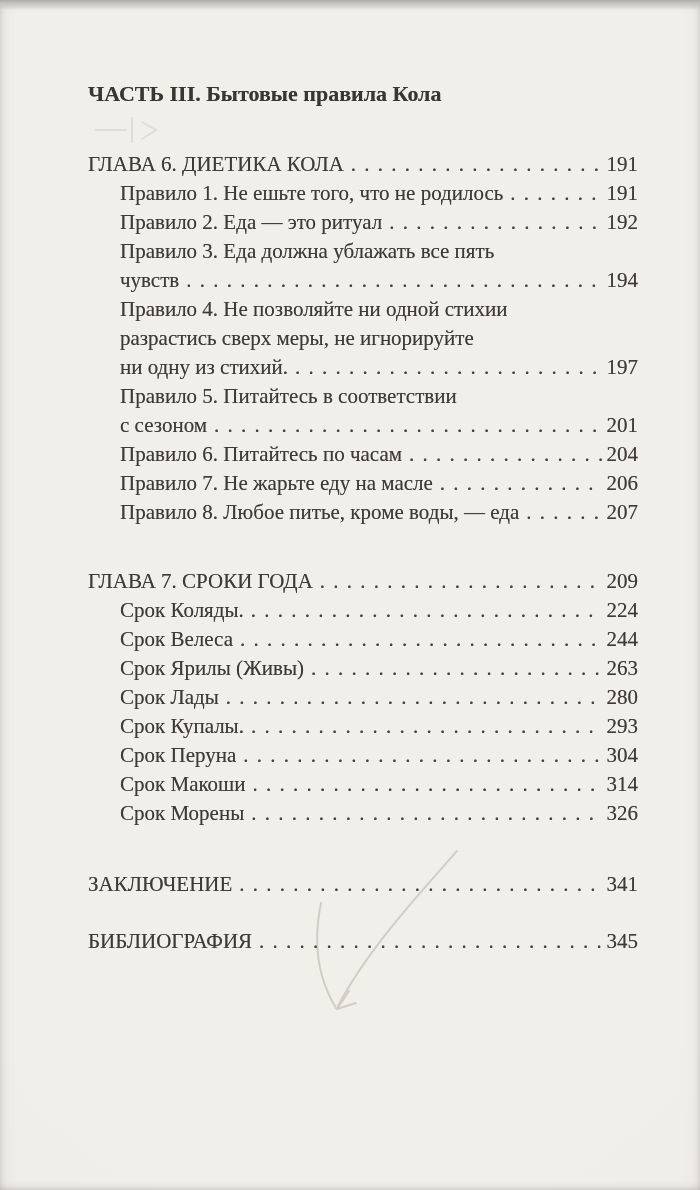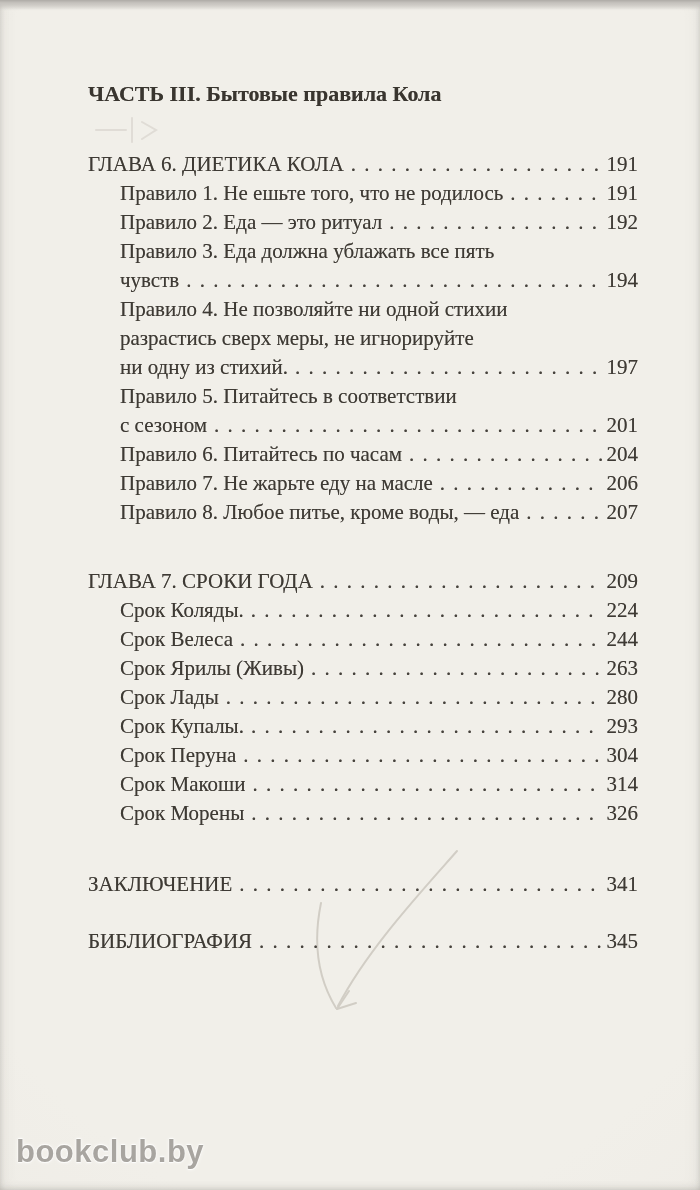--- a/index.html
+++ b/index.html
@@ -196,15 +196,14 @@
     <section class="sec sec4">
       <div class="row chapter">
         <span class="txt">БИБЛИОГРАФИЯ</span>
         <span class="dots"></span>
         <span class="pg">345</span>
       </div>
     </section>
 
   </div>
 
-  <div class="watermark">bookclub.by</div>
 
 </div>
 
 </body></html>

